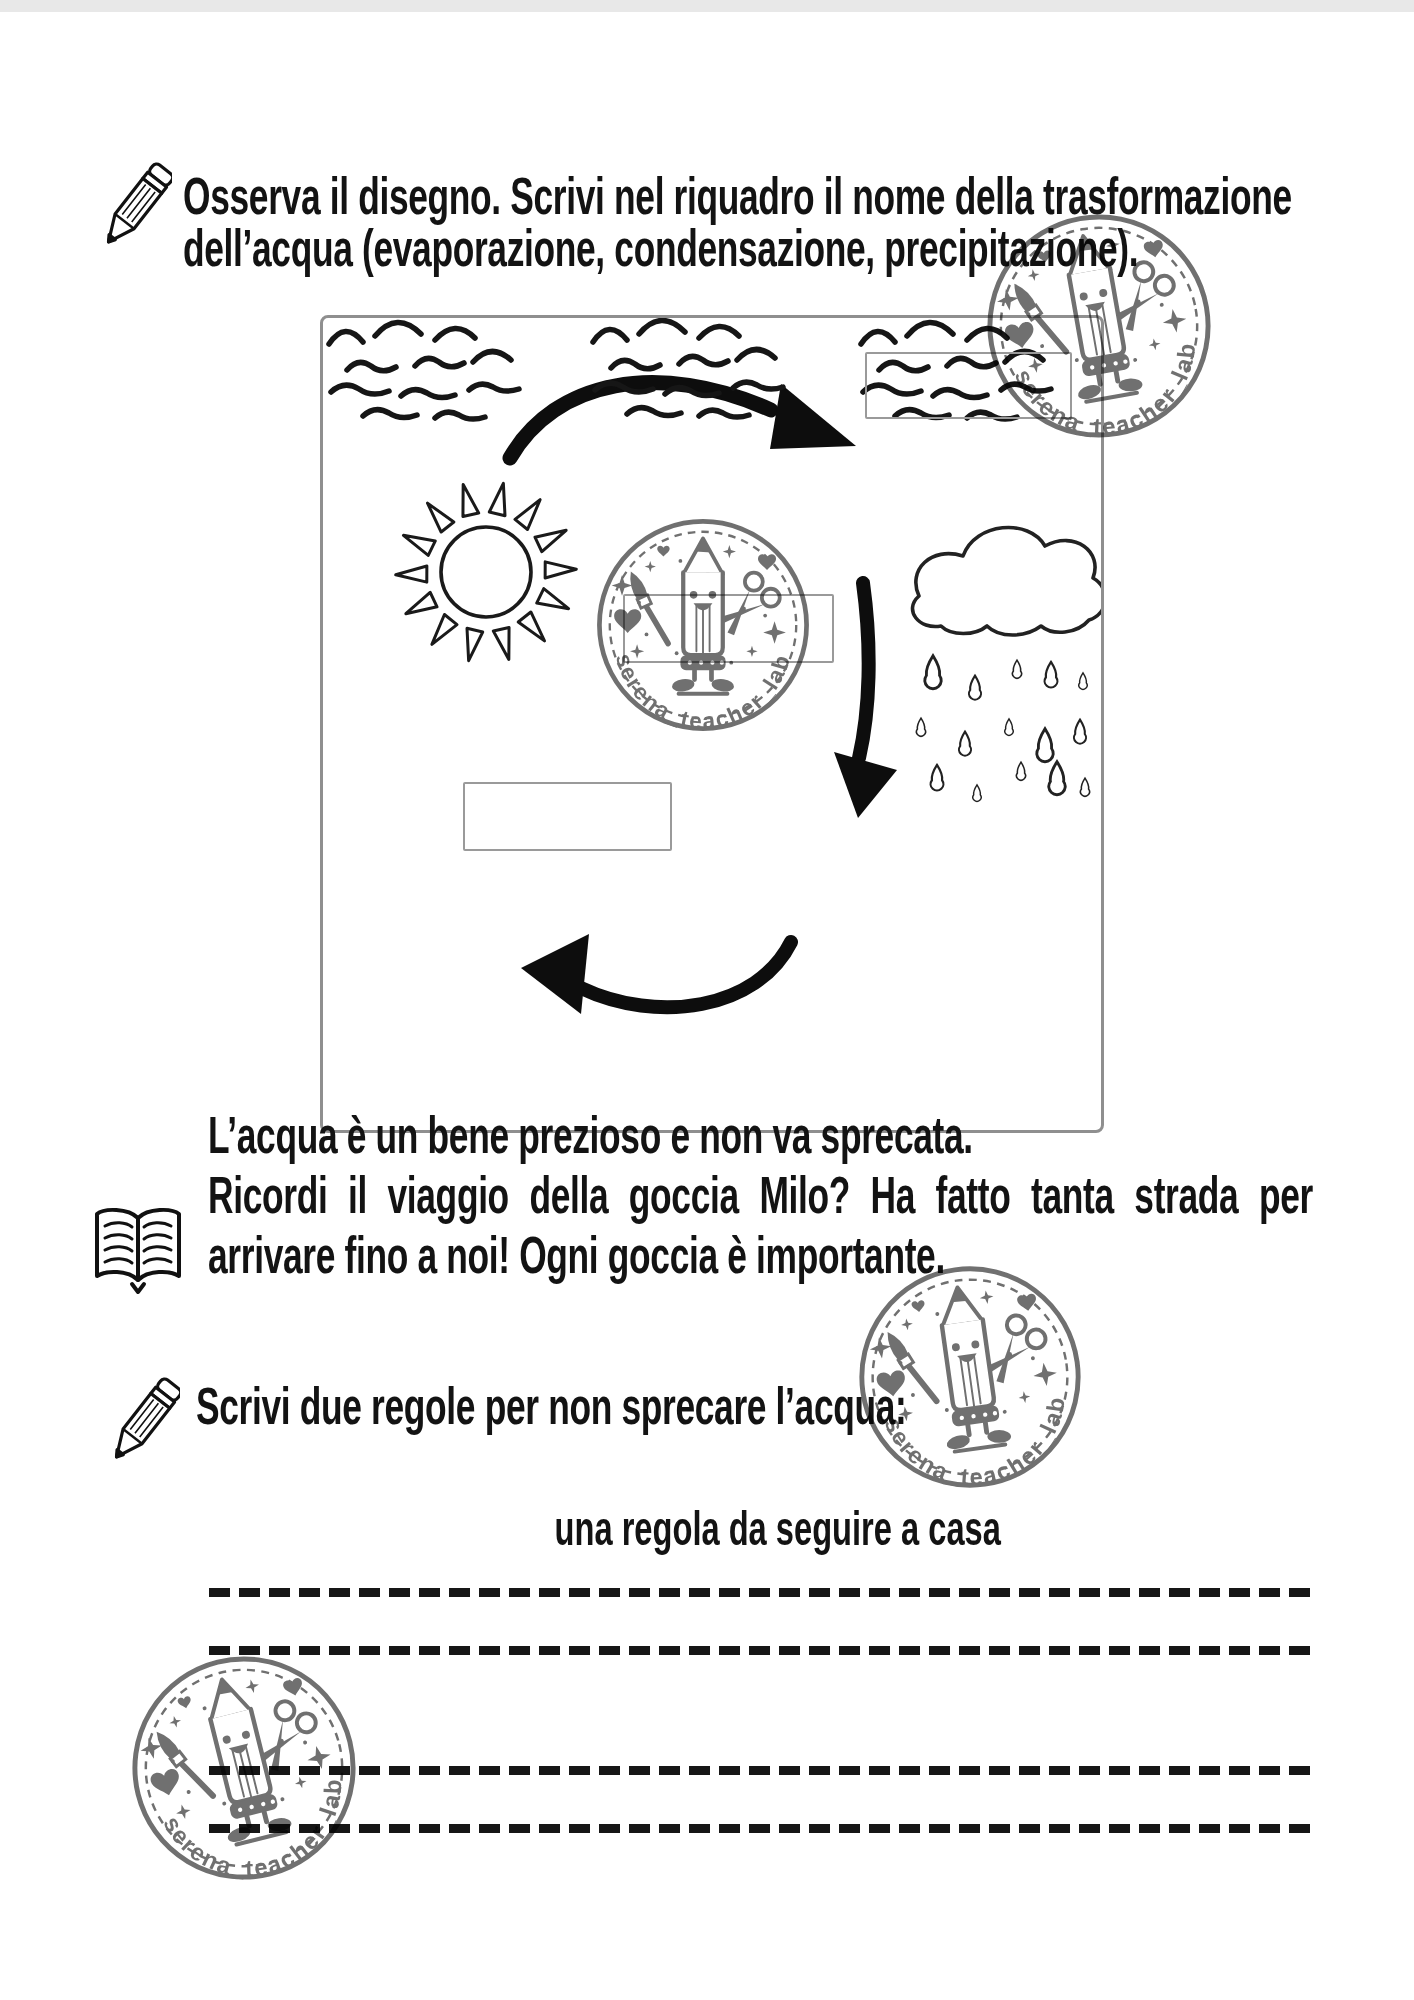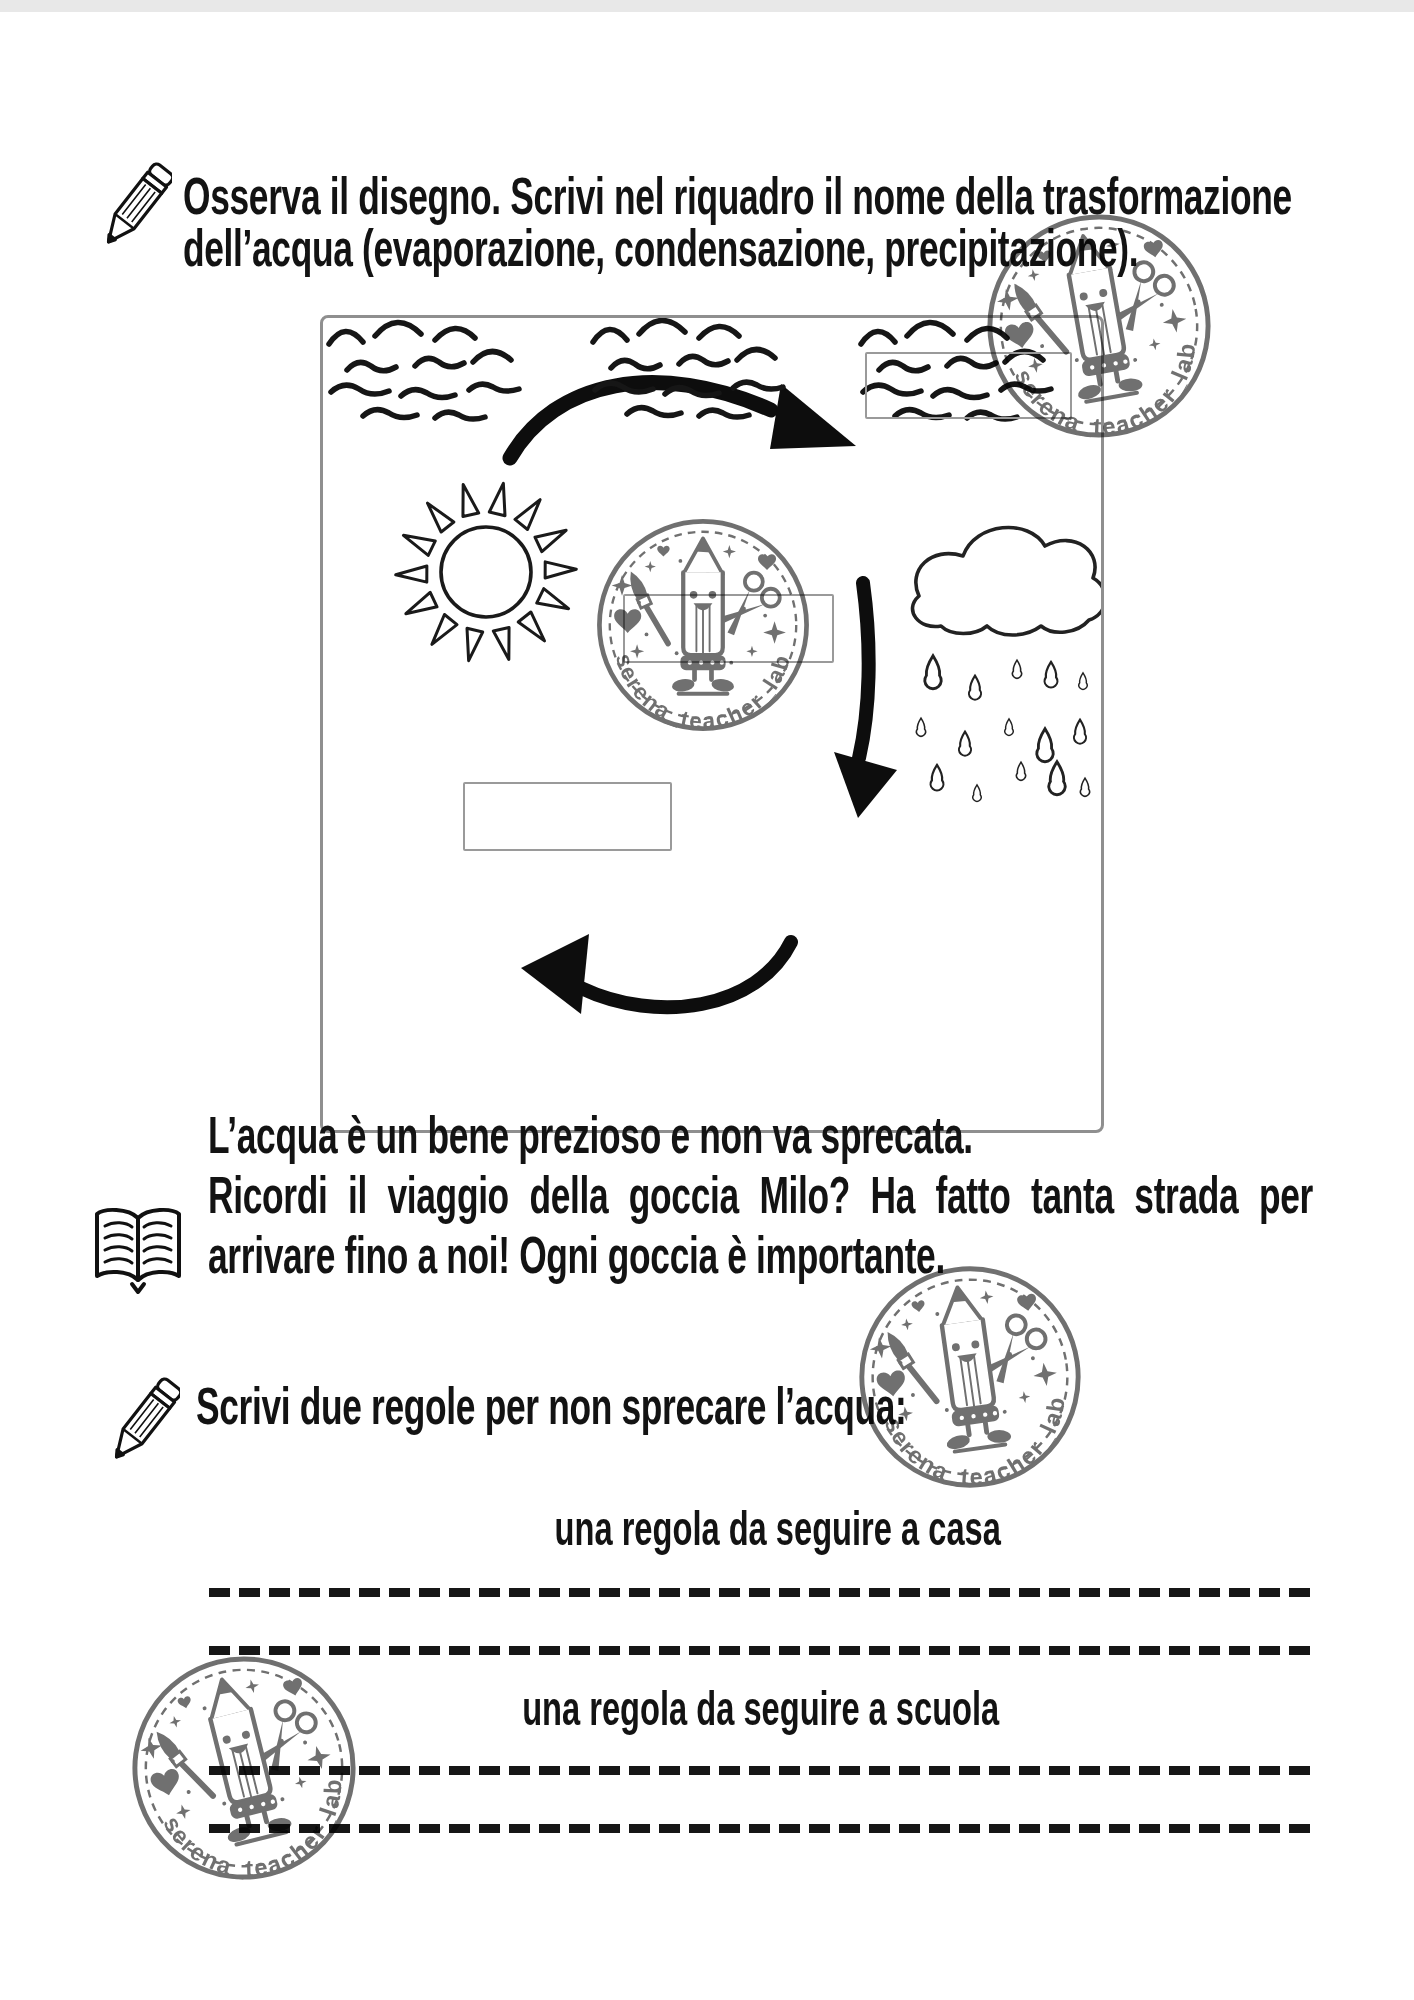--- a/index.html
+++ b/index.html
@@ -186,23 +186,20 @@
       <div class="h-line">Scrivi due regole per non sprecare l’acqua:</div>
     </div>
   </div>
 
   <div class="abs" style="left:226px;top:1492px;width:1103px;">
     <div class="cond-c bold label-line" style="width:147%;margin-left:-23.5%;">una regola da seguire a casa</div>
   </div>
   <div class="abs dash-line" style="left:209px;top:1576px;width:1103px;"></div>
   <div class="abs dash-line" style="left:209px;top:1634px;width:1103px;"></div>
 
-  <div class="abs" style="left:209px;top:1672px;width:1103px;">
-    <div class="cond-c bold label-line" style="width:147%;margin-left:-23.5%;">una regola da seguire a scuola</div>
-  </div>
   <div class="abs dash-line" style="left:209px;top:1754px;width:1103px;"></div>
   <div class="abs dash-line" style="left:209px;top:1812px;width:1103px;"></div>
 
   <div class="abs stamp" style="left:980px;top:195px;width:238px;height:238px;transform:rotate(-10deg);">
     <svg viewBox="0 0 240 240">
       <circle cx="120" cy="120" r="110" fill="none" stroke="#5c5c5c" stroke-width="5"></circle>
       <circle cx="120" cy="120" r="99" fill="none" stroke="#5c5c5c" stroke-width="2.5" stroke-dasharray="8 6.5"></circle>
       <path id="arc1" d="M 26 136 A 94 94 0 0 0 214 136" fill="none"></path>
       <text font-family="Liberation Sans, sans-serif" font-size="24" font-weight="700" fill="#5c5c5c" letter-spacing="2">
         <textPath href="#arc1" startOffset="50%" text-anchor="middle">serena_teacher_lab</textPath>

